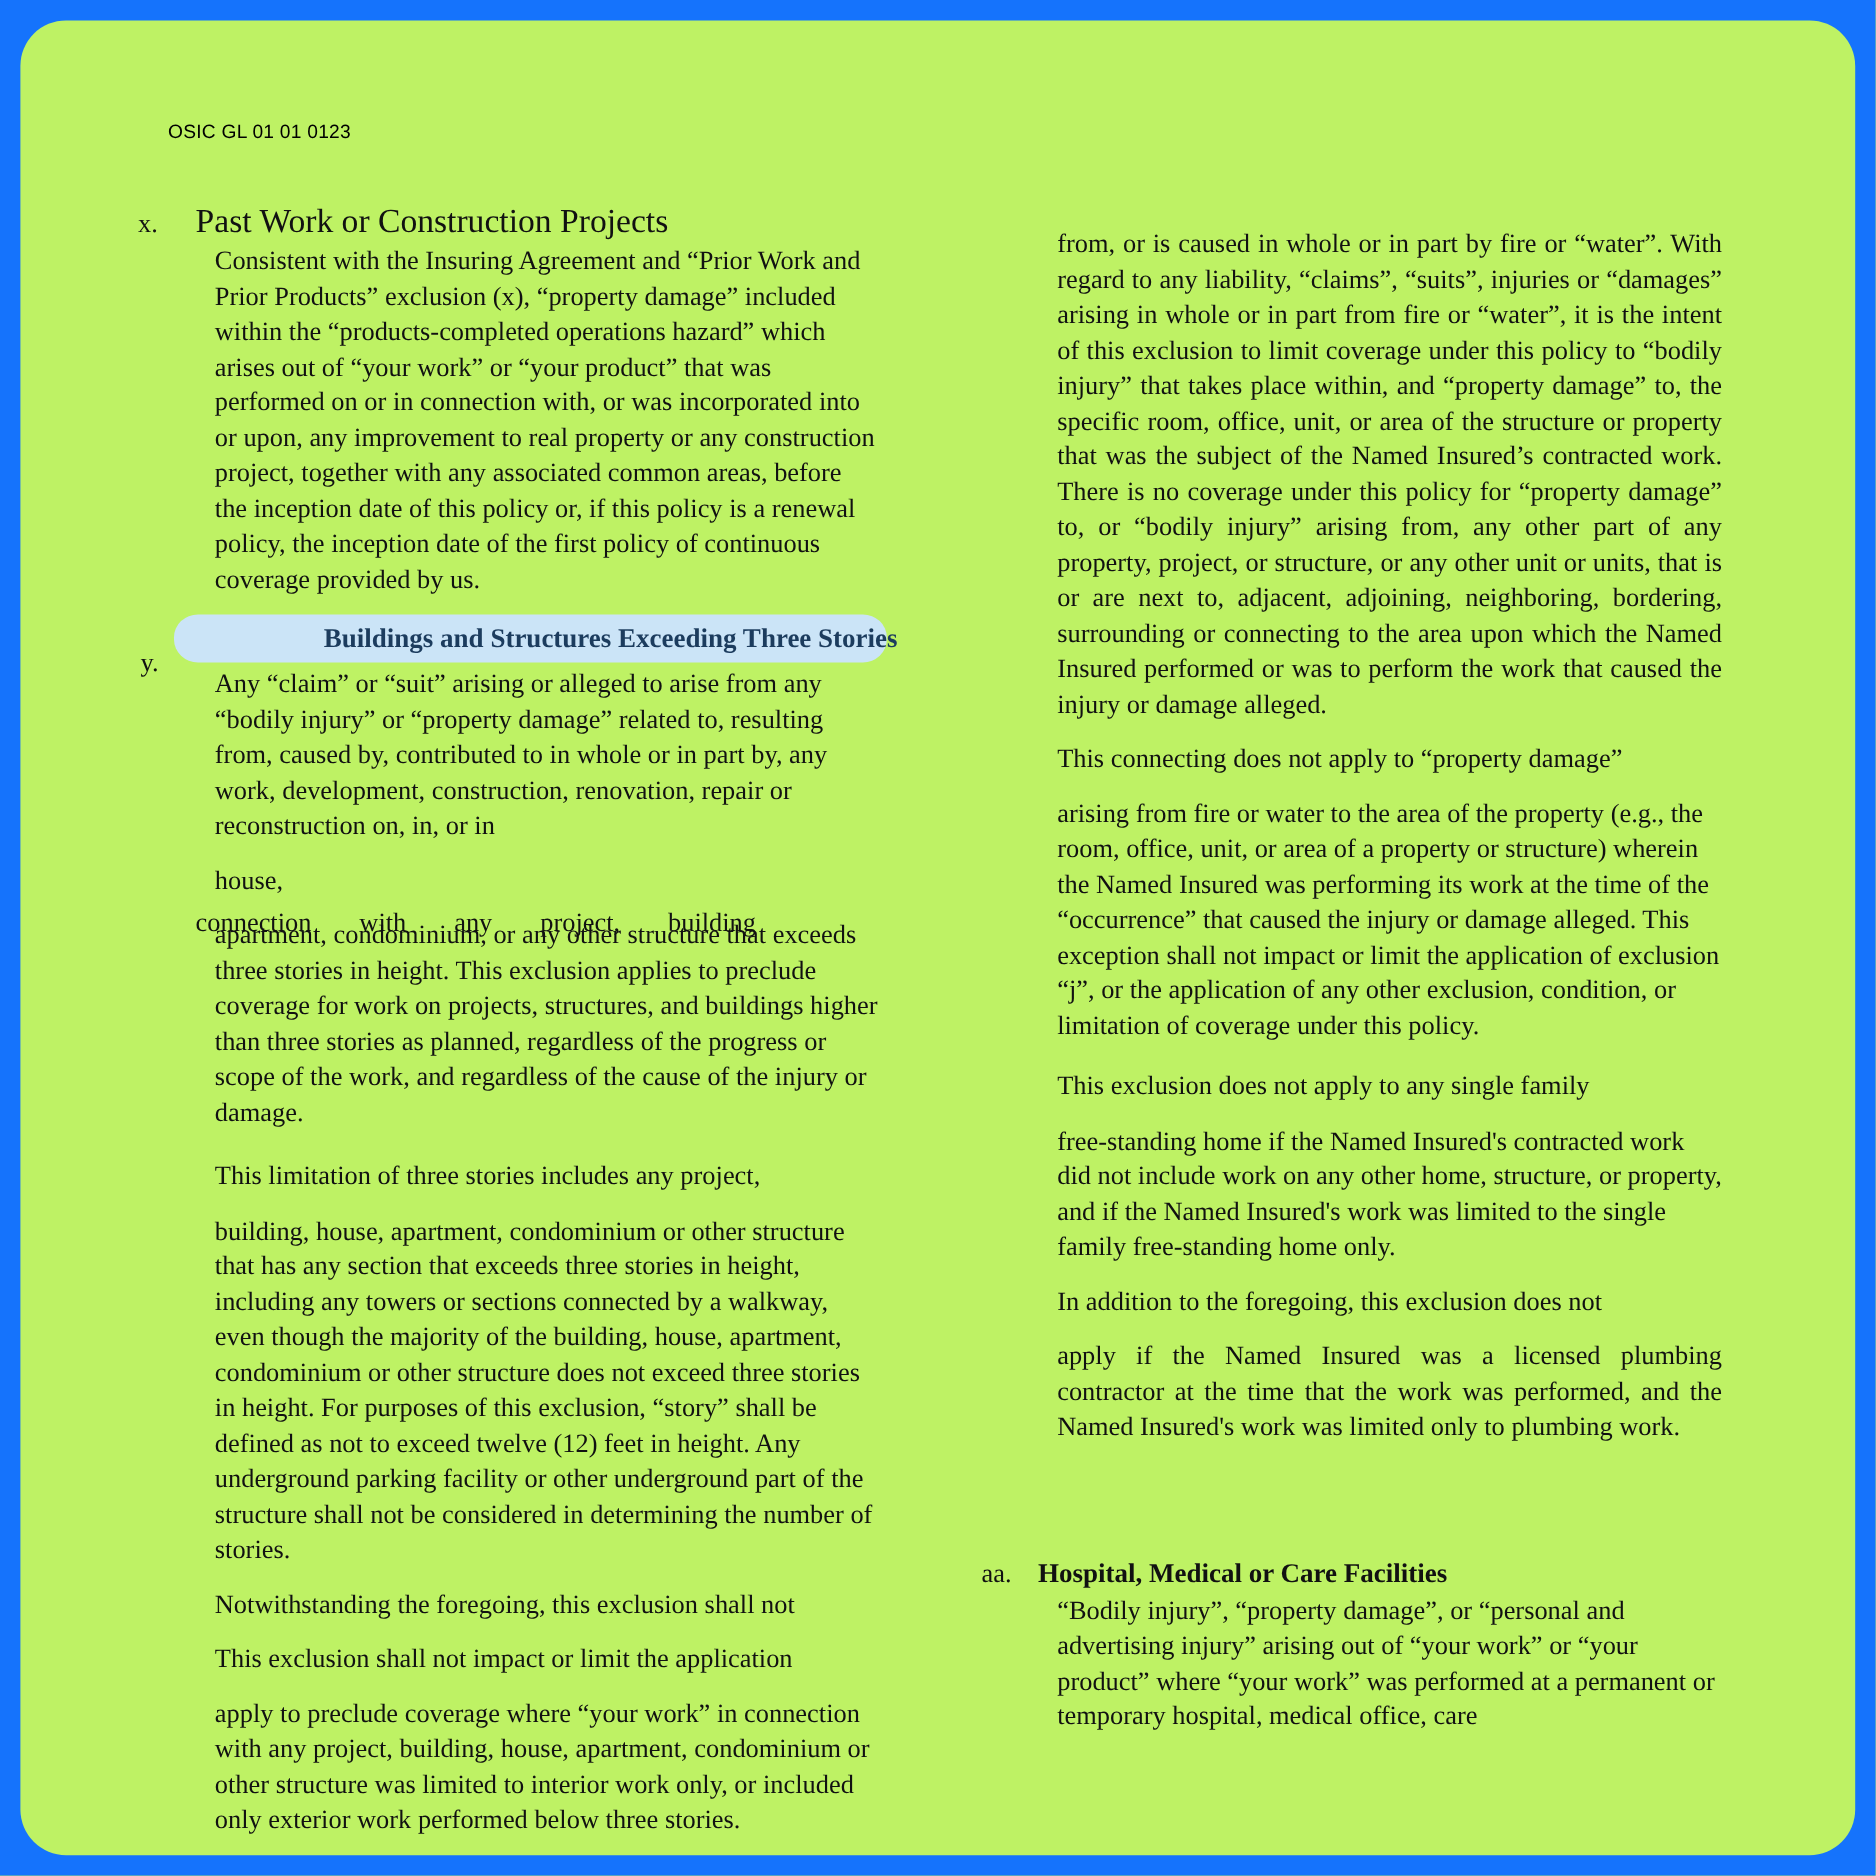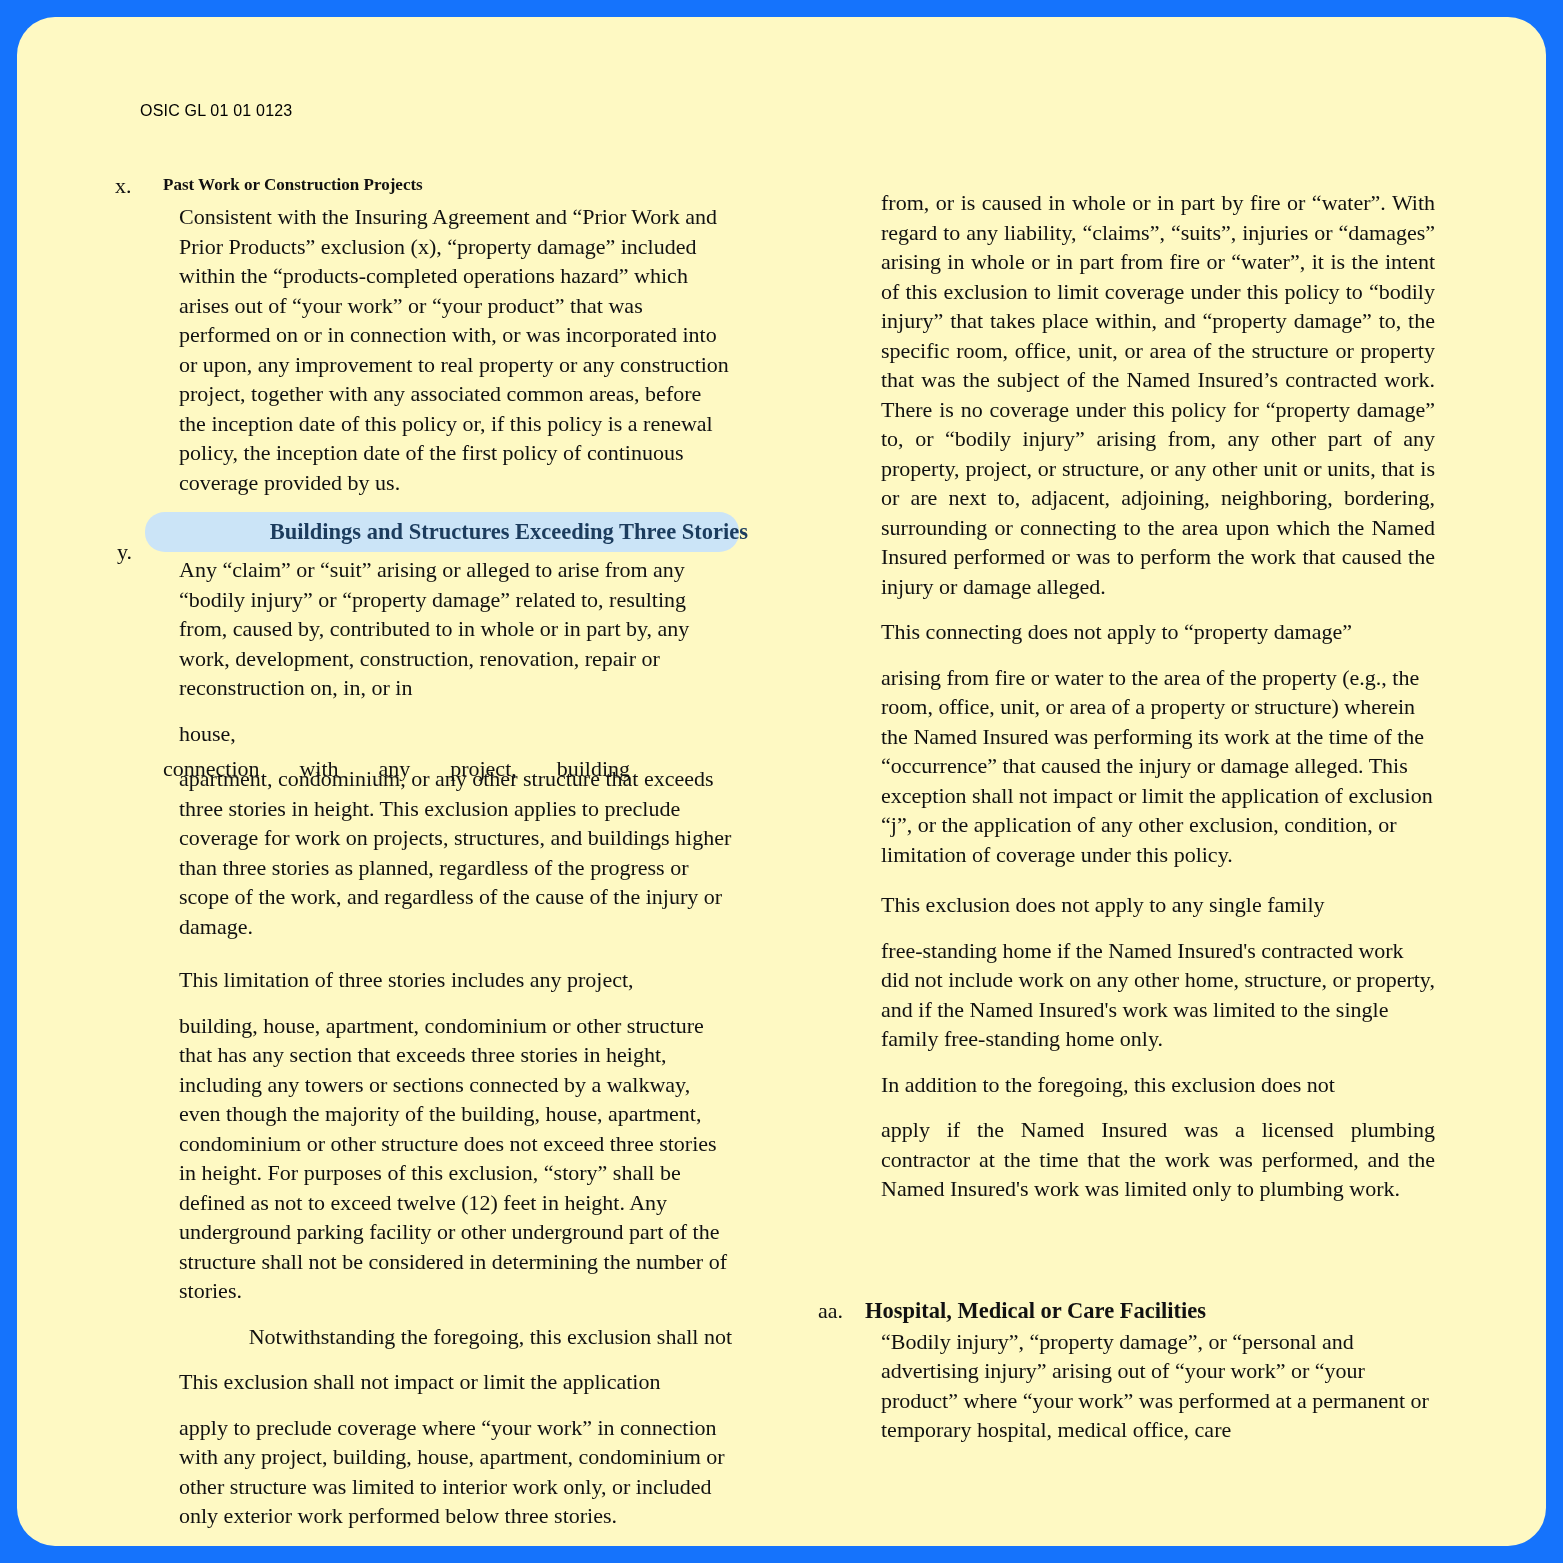--- a/index.html
+++ b/index.html
@@ -7,40 +7,40 @@
     width: 1563px; height: 1563px;
     position: relative;
     background: var(--border-c, #1573fc);
     font-family: "Liberation Serif", "DejaVu Serif", serif;
     color: #111;
     overflow: hidden;
   }
   .sheet {
     position: absolute;
     left: 17px; top: 17px; right: 17px; bottom: 17px;
-    background: #fef9c3;
+    background: #bef264;
     border-radius: 38px;
     overflow: hidden;
   }
   .header-code {
     position: absolute;
     left: 123px; top: 85px;
     font-family: "Liberation Sans", "DejaVu Sans", sans-serif;
     font-size: 16px;
     letter-spacing: 0.2px;
     color: #000;
   }
   .col { position: absolute; font-size: 22px; line-height: 29.5px; }
   .col-left  { left: 146px; top: 153px; width: 585px; }
   .col-right { left: 848px; top: 155px; width: 586px; }
 
   .p { margin: 16px; }
   .h {
-    font-weight: bold;
-    font-size: 17px;
+    font-weight: normal;
+    font-size: 28px;
     line-height: 30px;
   }
   .sec { position: relative; }
   .marker {
     position: absolute;
     left: -48px; top: 1px;
     font-size: 22px; line-height: 30px;
   }
   
   .hl-row { position: relative; height: 38px; margin-top: 13px; }
@@ -71,21 +71,21 @@
     text-align: justify;
     text-align-last: justify;
     word-spacing: 6px;
   }
 
   .just { text-align: justify; }
 
   .mt2  { margin-top: 2px; }
   .mt4  { margin-top: 4px; }
   .mt8  { margin-top: 8px; }
-  .mt9  { margin-top: 9px; text-align: right; }
+  .mt9  { margin-top: 9px; }
   .mt16 { margin-top: 16px; }
   .mt21 { margin-top: 21px; }
   .mt24 { margin-top: 24px; }
   .mt92 { margin-top: 92px; }
 
   .aa-row { position: relative; }
   .marker-aa { left: -47px; top: 0; font-size: 22px; }
   .aa-title { font-weight: bold; font-size: 22.5px; line-height: 30px; }
   .aa-para { text-align: left; margin-top: 1px; }
 </style>

